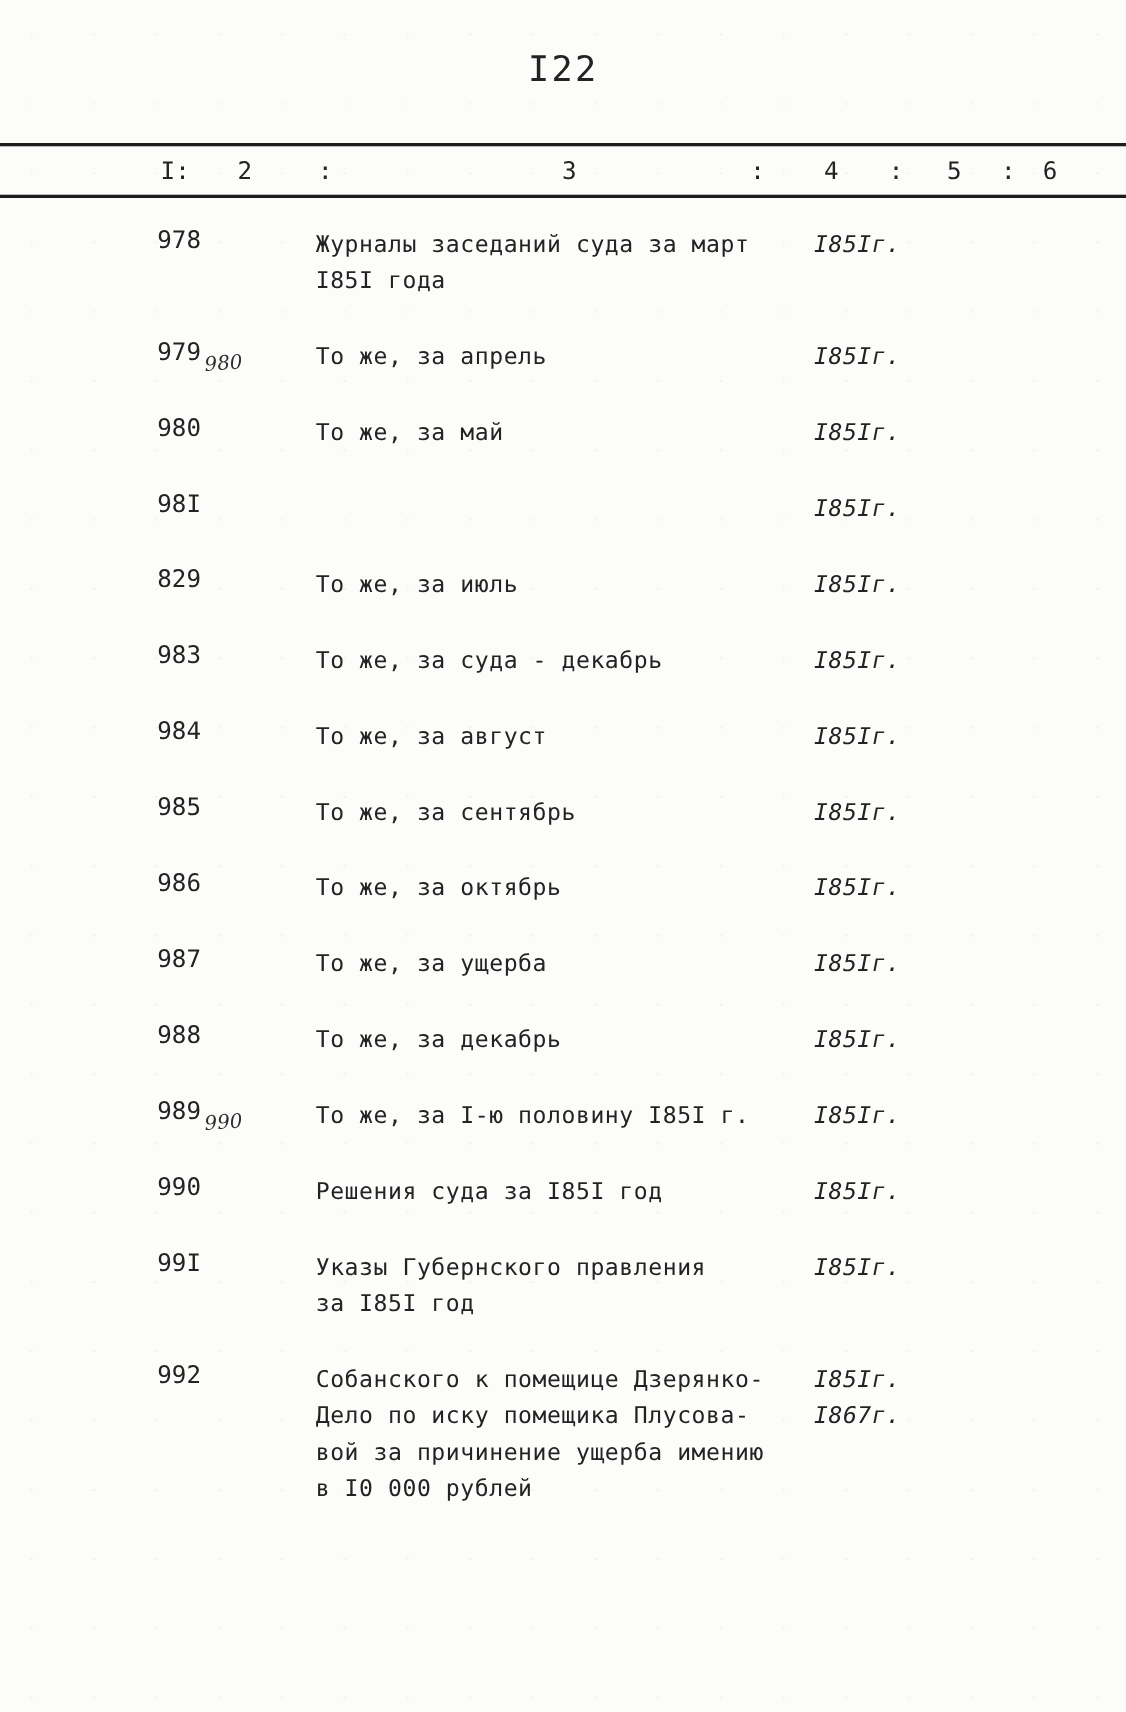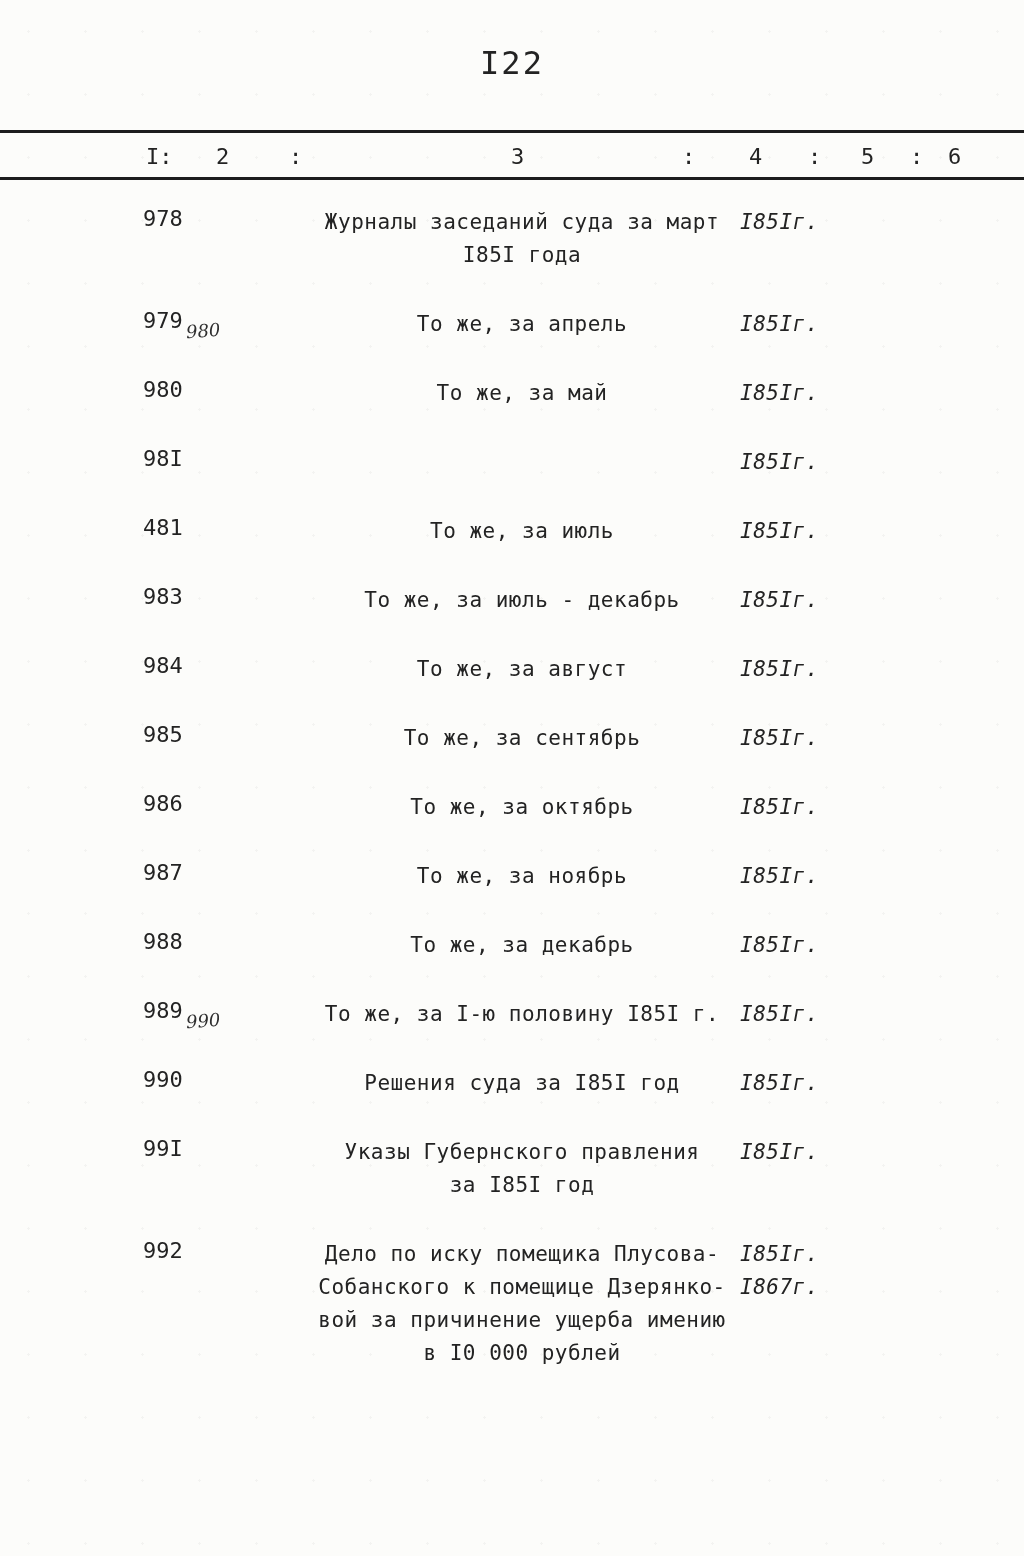--- a/index.html
+++ b/index.html
@@ -81,21 +81,20 @@
     margin-left: 3px;
     letter-spacing: 0;
     color: #2e2e2e;
     display: inline-block;
     transform: rotate(-4deg);
   }
   .desc {
     line-height: 33px;
     max-width: 470px;
     letter-spacing: 0.5px;
-    text-align: center;
   }
   .dates {
     position: absolute;
     left: 740px;
     top: 0;
     line-height: 33px;
     letter-spacing: 0.5px;
     white-space: nowrap;
     font-style: italic;
   }
@@ -147,32 +146,32 @@
         <div class="date-line">I85Iг.</div>
       </div>
     </div>
     <div class="row">
       <span class="no">98I</span>
       <div class="dates">
         <div class="date-line">I85Iг.</div>
       </div>
     </div>
     <div class="row">
-      <span class="no">481</span>
+      <span class="no">829</span>
       <div class="desc">
         <div class="desc-line">То же, за июль</div>
       </div>
       <div class="dates">
         <div class="date-line">I85Iг.</div>
       </div>
     </div>
     <div class="row">
       <span class="no">983</span>
       <div class="desc">
-        <div class="desc-line">То же, за июль - декабрь</div>
+        <div class="desc-line">То же, за суда - декабрь</div>
       </div>
       <div class="dates">
         <div class="date-line">I85Iг.</div>
       </div>
     </div>
     <div class="row">
       <span class="no">984</span>
       <div class="desc">
         <div class="desc-line">То же, за август</div>
       </div>
@@ -194,21 +193,21 @@
       <div class="desc">
         <div class="desc-line">То же, за октябрь</div>
       </div>
       <div class="dates">
         <div class="date-line">I85Iг.</div>
       </div>
     </div>
     <div class="row">
       <span class="no">987</span>
       <div class="desc">
-        <div class="desc-line">То же, за ноябрь</div>
+        <div class="desc-line">То же, за ущерба</div>
       </div>
       <div class="dates">
         <div class="date-line">I85Iг.</div>
       </div>
     </div>
     <div class="row">
       <span class="no">988</span>
       <div class="desc">
         <div class="desc-line">То же, за декабрь</div>
       </div>
@@ -240,22 +239,22 @@
         <div class="desc-line">Указы Губернского правления</div>
         <div class="desc-line">за I85I год</div>
       </div>
       <div class="dates">
         <div class="date-line">I85Iг.</div>
       </div>
     </div>
     <div class="row">
       <span class="no">992</span>
       <div class="desc">
+        <div class="desc-line">Собанского к помещице Дзерянко-</div>
         <div class="desc-line">Дело по иску помещика Плусова-</div>
-        <div class="desc-line">Собанского к помещице Дзерянко-</div>
         <div class="desc-line">вой за причинение ущерба имению</div>
         <div class="desc-line">в I0 000 рублей</div>
       </div>
       <div class="dates">
         <div class="date-line">I85Iг.</div>
         <div class="date-line">I867г.</div>
       </div>
     </div>
   </div>
 

